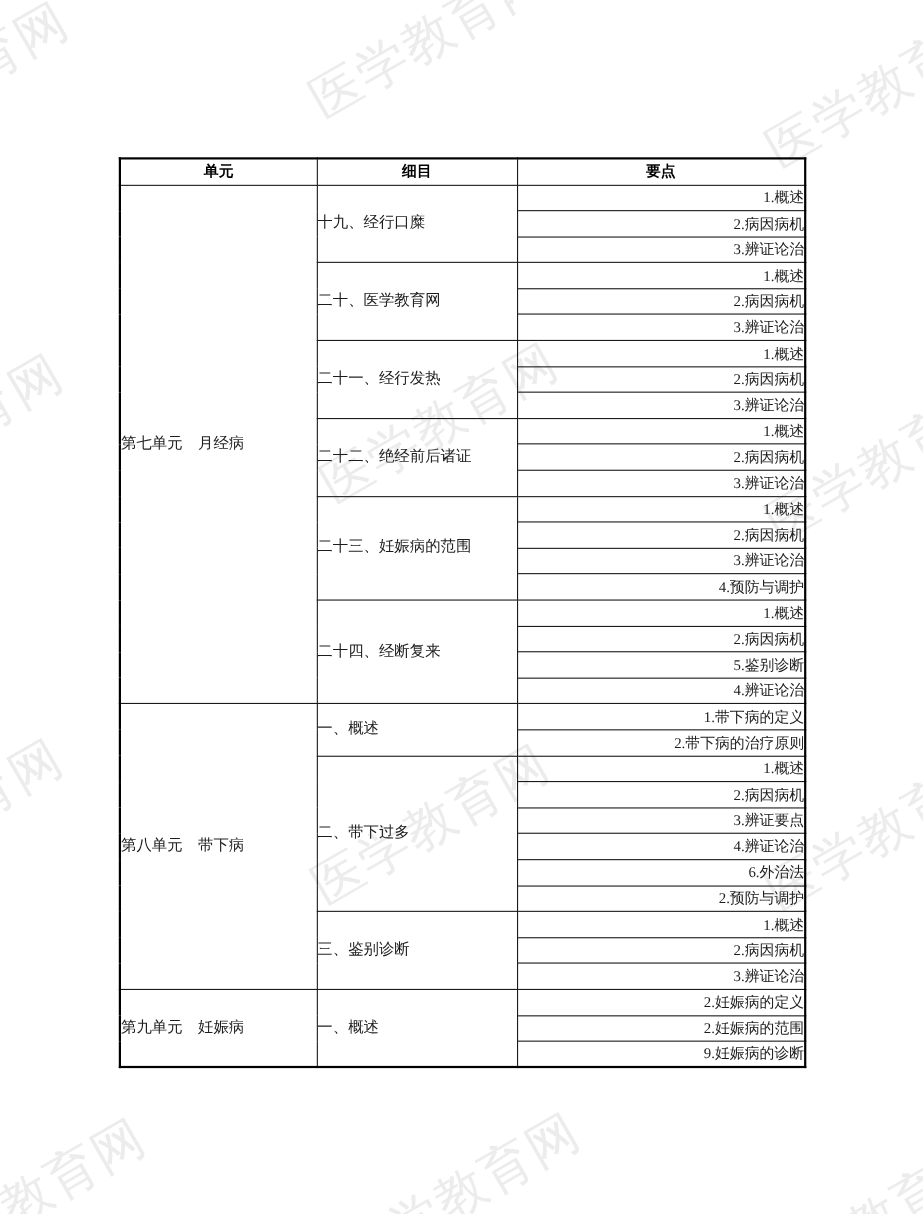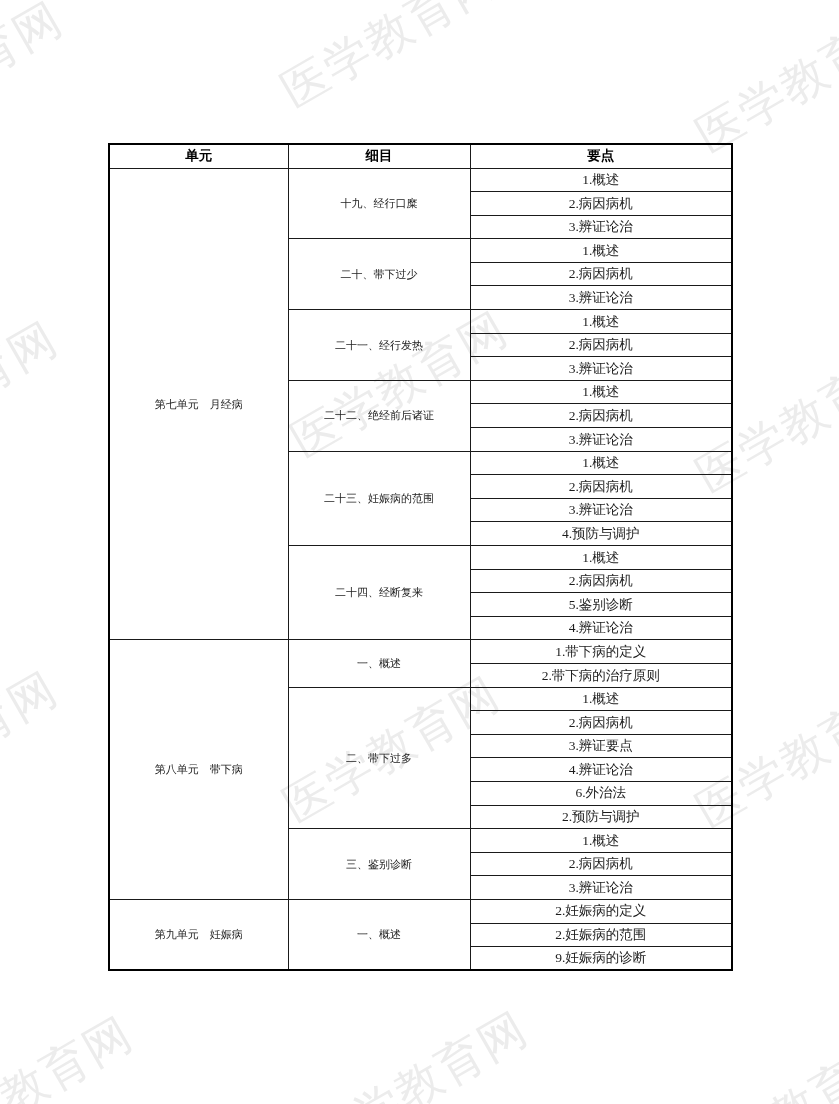--- a/index.html
+++ b/index.html
@@ -61,29 +61,29 @@
   }
   th.col-header {
     font-family: "Liberation Sans", "DejaVu Sans", sans-serif;
     font-weight: bold;
     font-size: 13.5px;
     text-align: center;
     vertical-align: middle;
     color: #000000;
   }
   td.unit-cell, td.item-cell {
-    font-size: 11px;
-    text-align: center;
+    font-size: 14px;
+    text-align: left;
     vertical-align: middle;
     padding-left: 10px;
     line-height: 1.15;
   }
   td.point-cell {
     font-size: 13.5px;
-    text-align: center;
+    text-align: right;
     vertical-align: middle;
     padding-left: 6px;
     line-height: 1.15;
     font-family: Liberation Serif, serif;
   }
   
   .page-number {
     position: absolute;
     left: 0;
     top: 1056px;
@@ -133,21 +133,21 @@
           <td class="item-cell" rowspan="3">十九、经行口糜</td>
           <td class="point-cell">1.概述</td>
         </tr>
         <tr>
           <td class="point-cell">2.病因病机</td>
         </tr>
         <tr>
           <td class="point-cell">3.辨证论治</td>
         </tr>
         <tr>
-          <td class="item-cell" rowspan="3">二十、带下过少</td>
+          <td class="item-cell" rowspan="3">二十、医学教育网</td>
           <td class="point-cell">1.概述</td>
         </tr>
         <tr>
           <td class="point-cell">2.病因病机</td>
         </tr>
         <tr>
           <td class="point-cell">3.辨证论治</td>
         </tr>
         <tr>
           <td class="item-cell" rowspan="3">二十一、经行发热</td>

